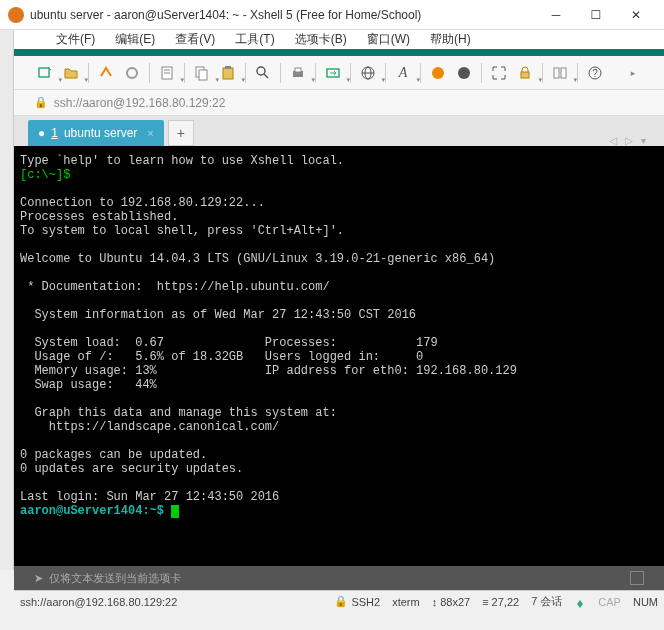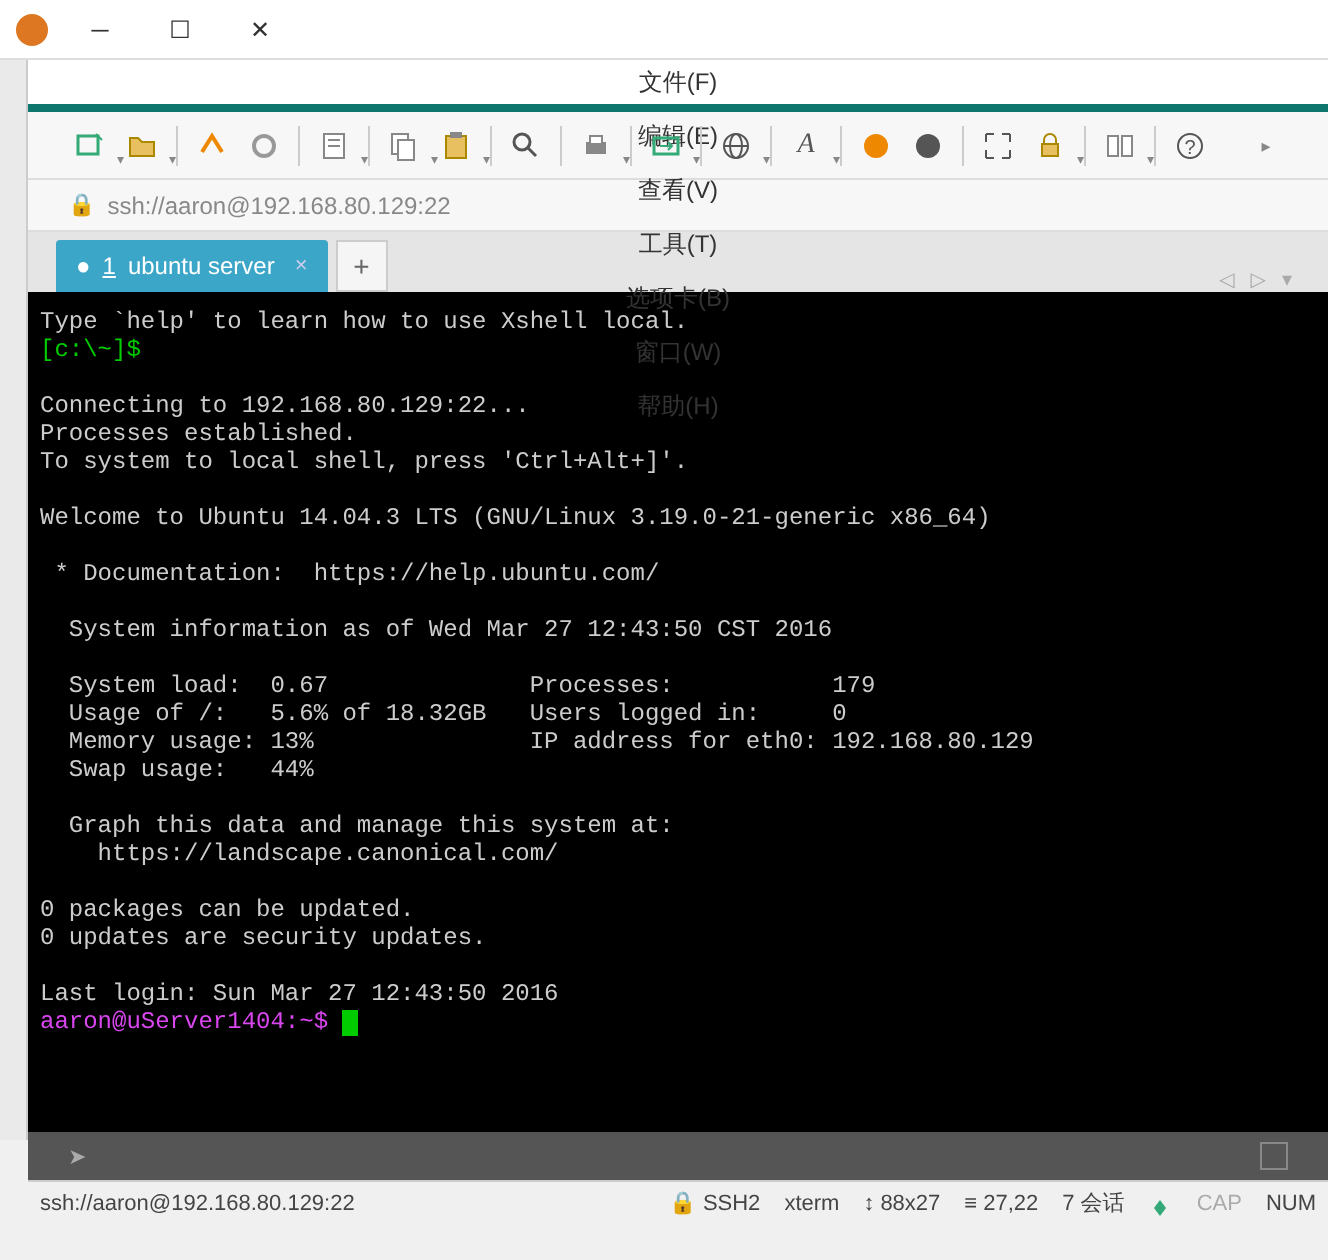--- a/index.html
+++ b/index.html
@@ -1,54 +1,55 @@
 <!DOCTYPE html>
 <html><head>
 <meta charset="utf-8">
 <style>
 * { margin: 0; padding: 0; box-sizing: border-box; }
 body { font-family: "Microsoft YaHei", Tahoma, sans-serif; font-size: 12px; background: #f0f0f0; width: 664px; height: 630px; overflow: hidden; position: relative; }
 .titlebar { height: 30px; background: #fff; display: flex; align-items: center; padding: 0 8px; border-bottom: 1px solid #ddd; }
 .titlebar .app-icon { width: 16px; height: 16px; background: #d72; border-radius: 50%; margin-right: 6px; }
 .titlebar .title { flex: 1; color: #333; font-size: 12px; }
 .titlebar .win-btn { width: 40px; height: 28px; display: flex; align-items: center; justify-content: center; color: #333; }
-.menubar { height: 26px; background: #fff; display: flex; align-items: center; padding: 0 23px; border-bottom: 4px solid #0f766e; gap: 4px; flex-direction: column; }
+.menubar { height: 26px; background: #fff; display: flex; align-items: center; padding: 0 34px; border-bottom: 7px solid #0f766e; gap: 4px; }
 .menubar .menu-item { padding: 3px 8px; color: #333; }
 .toolbar { height: 34px; background: #f7f7f7; display: flex; align-items: center; padding: 0 20px; border-bottom: 1px solid #ddd; gap: 4px; }
 .toolbar .tb-btn { width: 22px; height: 22px; display: flex; align-items: center; justify-content: center; color: #555; position: relative; }
 .toolbar .sep { width: 1px; height: 20px; background: #ccc; margin: 0 2px; }
 .toolbar .dd::after { content: "▾"; font-size: 7px; color: #888; position: absolute; right: -6px; bottom: 0; }
 .addrbar { height: 26px; background: #f7f7f7; display: flex; align-items: center; padding: 0 20px; border-bottom: 1px solid #ddd; gap: 6px; }
 .addrbar .lock { color: #999; font-size: 11px; }
 .addrbar .url { color: #888; font-size: 12px; }
 .tabbar { height: 30px; background: #e5e5e5; display: flex; align-items: flex-end; padding: 0 14px; }
 .tabbar .tab { height: 26px; background: #3ba6c7; color: #fff; padding: 0 10px; display: flex; align-items: center; gap: 6px; border-radius: 2px 2px 0 0; font-size: 12px; }
 .tabbar .tab .dot { color: #fff; font-weight: bold; }
 .tabbar .tab .close { color: #cce; font-size: 11px; margin-left: 4px; }
 .tabbar .add-tab { width: 26px; height: 26px; background: #f5f5f5; border: 1px solid #ccc; display: flex; align-items: center; justify-content: center; margin-left: 4px; color: #666; font-size: 14px; }
 .tabbar .spacer { flex: 1; }
 .tabbar .nav-btn { color: #aaa; padding: 0 4px; font-size: 10px; }
 .terminal { background: #000; color: #ccc; font-family: "Consolas", "Courier New", monospace; font-size: 12px; line-height: 14px; padding: 8px 6px; height: 420px; overflow: hidden; white-space: pre; }
 .terminal .green { color: #0c0; }
-.terminal .bold { font-weight: normal; color: #d946ef; }
+.terminal .bold { font-weight: bold; color: #14b8a6; }
 .terminal .cursor { background: #0c0; display: inline-block; width: 8px; height: 13px; vertical-align: text-bottom; }
 .prompt-bar { height: 24px; background: #555; color: #aaa; display: flex; align-items: center; padding: 0 20px; font-size: 11px; }
 .prompt-bar .pin { margin-left: auto; width: 14px; height: 14px; border: 1px solid #888; }
 .statusbar { height: 22px; background: #f0f0f0; display: flex; align-items: center; padding: 0 6px; font-size: 11px; color: #444; gap: 12px; border-top: 1px solid #ccc; }
 .statusbar .sp { flex: 1; }
 .statusbar .seg { display: flex; align-items: center; gap: 3px; }
 .left-strip { position: absolute; left: 0; top: 30px; width: 14px; height: 540px; background: #eaeaea; border-right: 1px solid #ccc; }
 .main-area { margin-left: 14px; }
 svg { display: block; }
 </style>
 </head>
 <body>
 
 <div class="titlebar">
   <div class="app-icon"></div>
+  <div class="title">ubuntu server - aaron@uServer1404: ~ - Xshell 5 (Free for Home/School)</div>
   <div class="win-btn">─</div>
   <div class="win-btn">☐</div>
   <div class="win-btn">✕</div>
 </div>
 
 <div class="left-strip"></div>
 
 <div class="main-area">
 
 <div class="menubar">
@@ -193,21 +194,21 @@
   <div class="add-tab">+</div>
   <div class="spacer"></div>
   <div class="nav-btn">◁</div>
   <div class="nav-btn">▷</div>
   <div class="nav-btn">▾</div>
 </div>
 
 <div class="terminal"><span>Type `help' to learn how to use Xshell local.</span>
 <span class="green">[c:\~]$</span>
 
-<span>Connecting to 192.168.80.129:22...</span>
+<span>Connection to 192.168.80.129:22...</span>
 <span>Processes established.</span>
 <span>To system to local shell, press 'Ctrl+Alt+]'.</span>
 
 <span>Welcome to Ubuntu 14.04.3 LTS (GNU/Linux 3.19.0-21-generic x86_64)</span>
 
 <span> * Documentation:  https://help.ubuntu.com/</span>
 
 <span>  System information as of Wed Mar 27 12:43:50 CST 2016</span>
 
 <span>  System load:  0.67              Processes:           179</span>
@@ -220,20 +221,21 @@
 
 <span>0 packages can be updated.</span>
 <span>0 updates are security updates.</span>
 
 <span>Last login: Sun Mar 27 12:43:50 2016</span>
 <span class="bold">aaron@uServer1404:~$ </span><span class="cursor"></span>
 </div>
 
 <div class="prompt-bar">
   <span style="margin-right:6px">➤</span>
+  <span>仅将文本发送到当前选项卡</span>
   <span class="pin"></span>
 </div>
 
 <div class="statusbar">
   <span class="seg">ssh://aaron@192.168.80.129:22</span>
   <span class="sp"></span>
   <span class="seg">🔒 <span>SSH2</span></span>
   <span class="seg">xterm</span>
   <span class="seg">↕ <span>88x27</span></span>
   <span class="seg">≡ <span>27,22</span></span>

